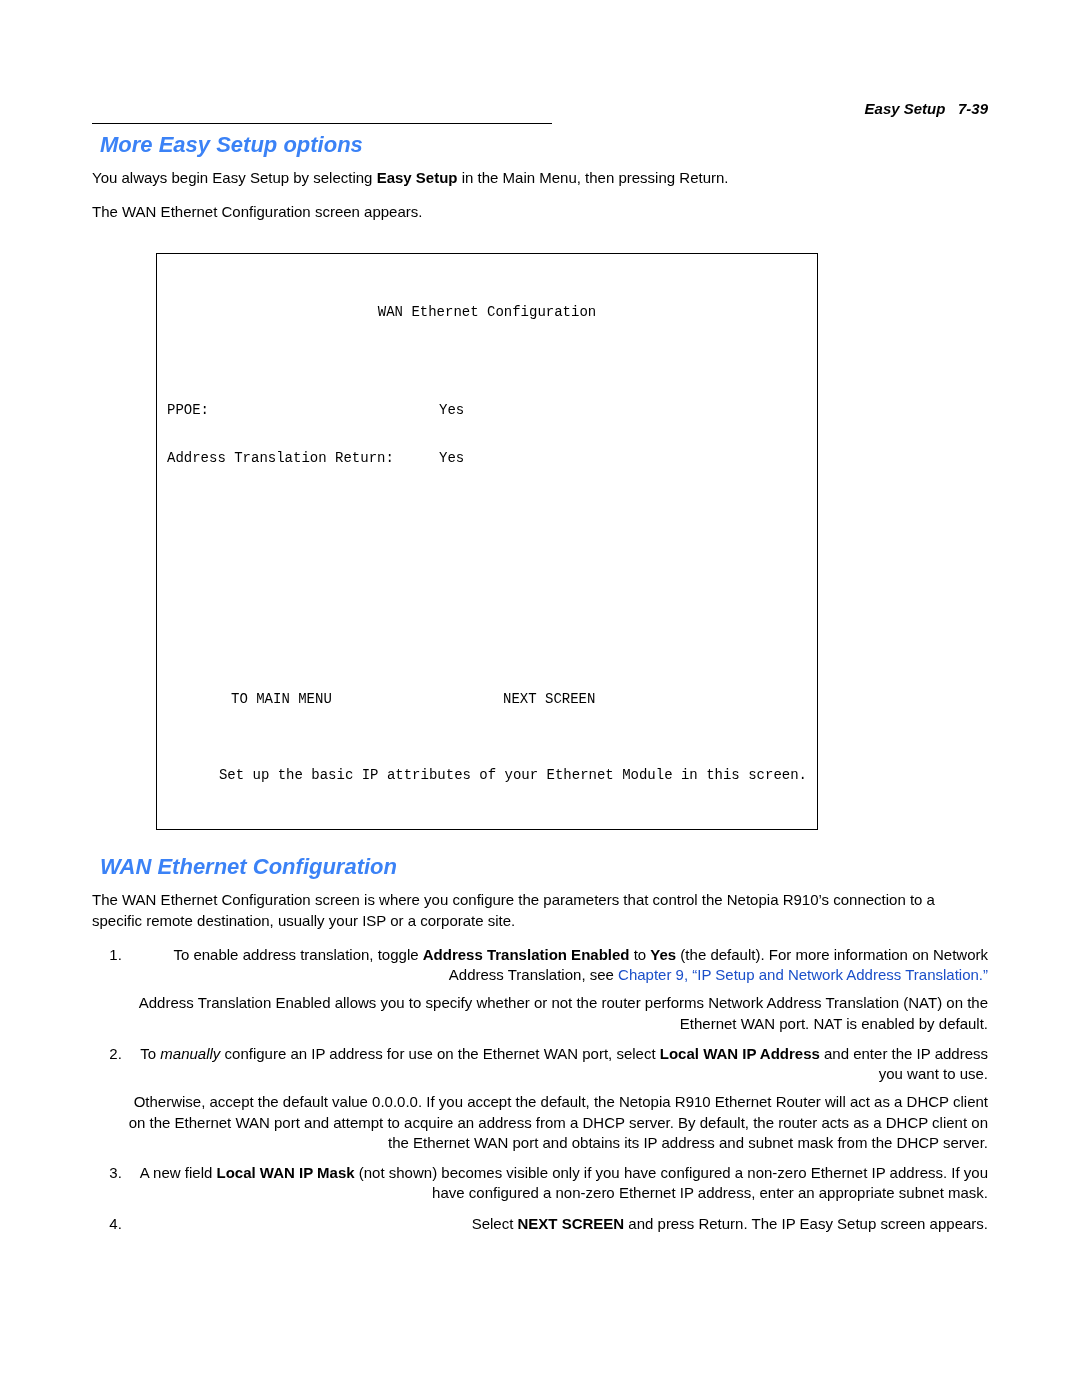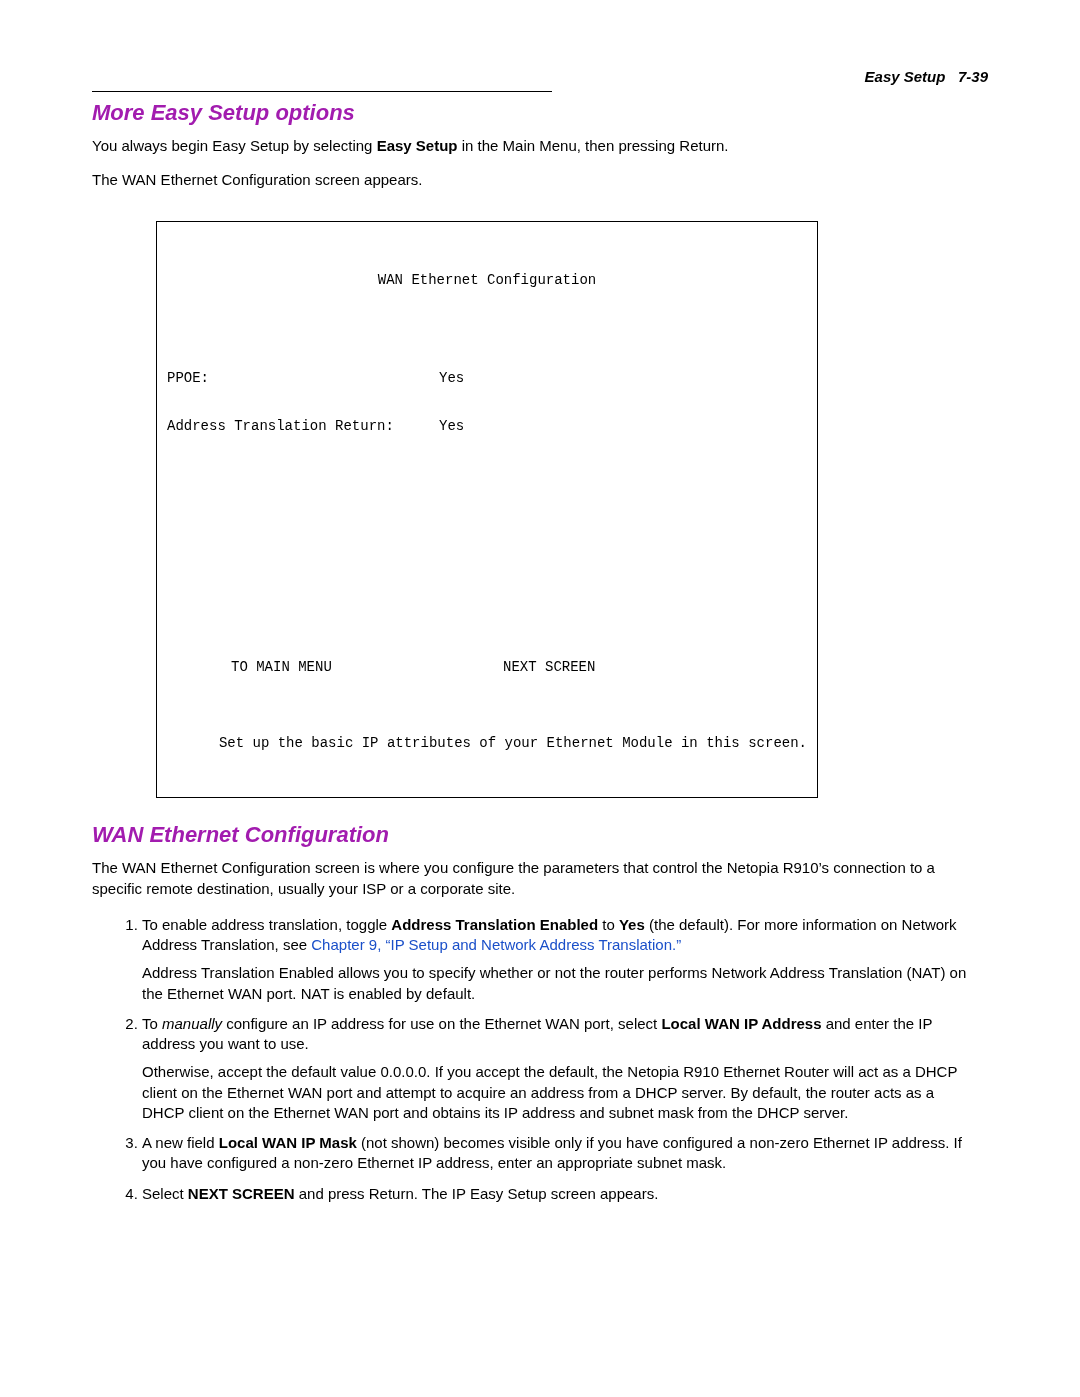--- a/index.html
+++ b/index.html
@@ -8,42 +8,42 @@
     background: #fff;
     font-family: Arial, Helvetica, sans-serif;
     font-size: 15px;
     color: #000;
   }
   .page {
     width: 1080px;
     height: 1397px;
     position: relative;
     box-sizing: border-box;
-    padding: 68px 92px 0 92px;
+    padding: 100px 92px 0 92px;
   }
   .running-head {
     text-align: right;
     font-style: italic;
     font-weight: bold;
     font-size: 15px;
     margin-bottom: 6px;
   }
   .rule {
     border: none;
     border-top: 1.5px solid #000;
     width: 460px;
     margin: 0 0 8px 0;
   }
   h2.section {
     font-family: "Trebuchet MS", "Lucida Sans", Arial, sans-serif;
     font-style: italic;
     font-weight: bold;
-    color: #a21caf;
+    color: #3b82f6;
     font-size: 22px;
-    margin: 0 0 10px 0;
+    margin: 0 0 10px 8px;
   }
   p.body {
     margin: 0 0 14px 0;
     line-height: 1.35;
   }
   .terminal-wrap {
     margin: 30px 0 24px 64px;
   }
   .terminal {
     border: 1.5px solid #000;
@@ -70,22 +70,23 @@
     display: flex;
     margin-bottom: 28px;
   }
   .terminal .nav .left { width: 272px; }
   .terminal .foot {
     margin-left: 20px;
     white-space: normal;
     text-align: right;
   }
   ol.steps {
-    margin: 16px;
+    margin: 0;
     padding-left: 34px;
+    text-align: right;
   }
   ol.steps > li {
     margin-bottom: 10px;
     line-height: 1.35;
   }
   ol.steps p {
     margin: 8px 0 0 0;
     line-height: 1.35;
   }
   .b { font-weight: bold; }

